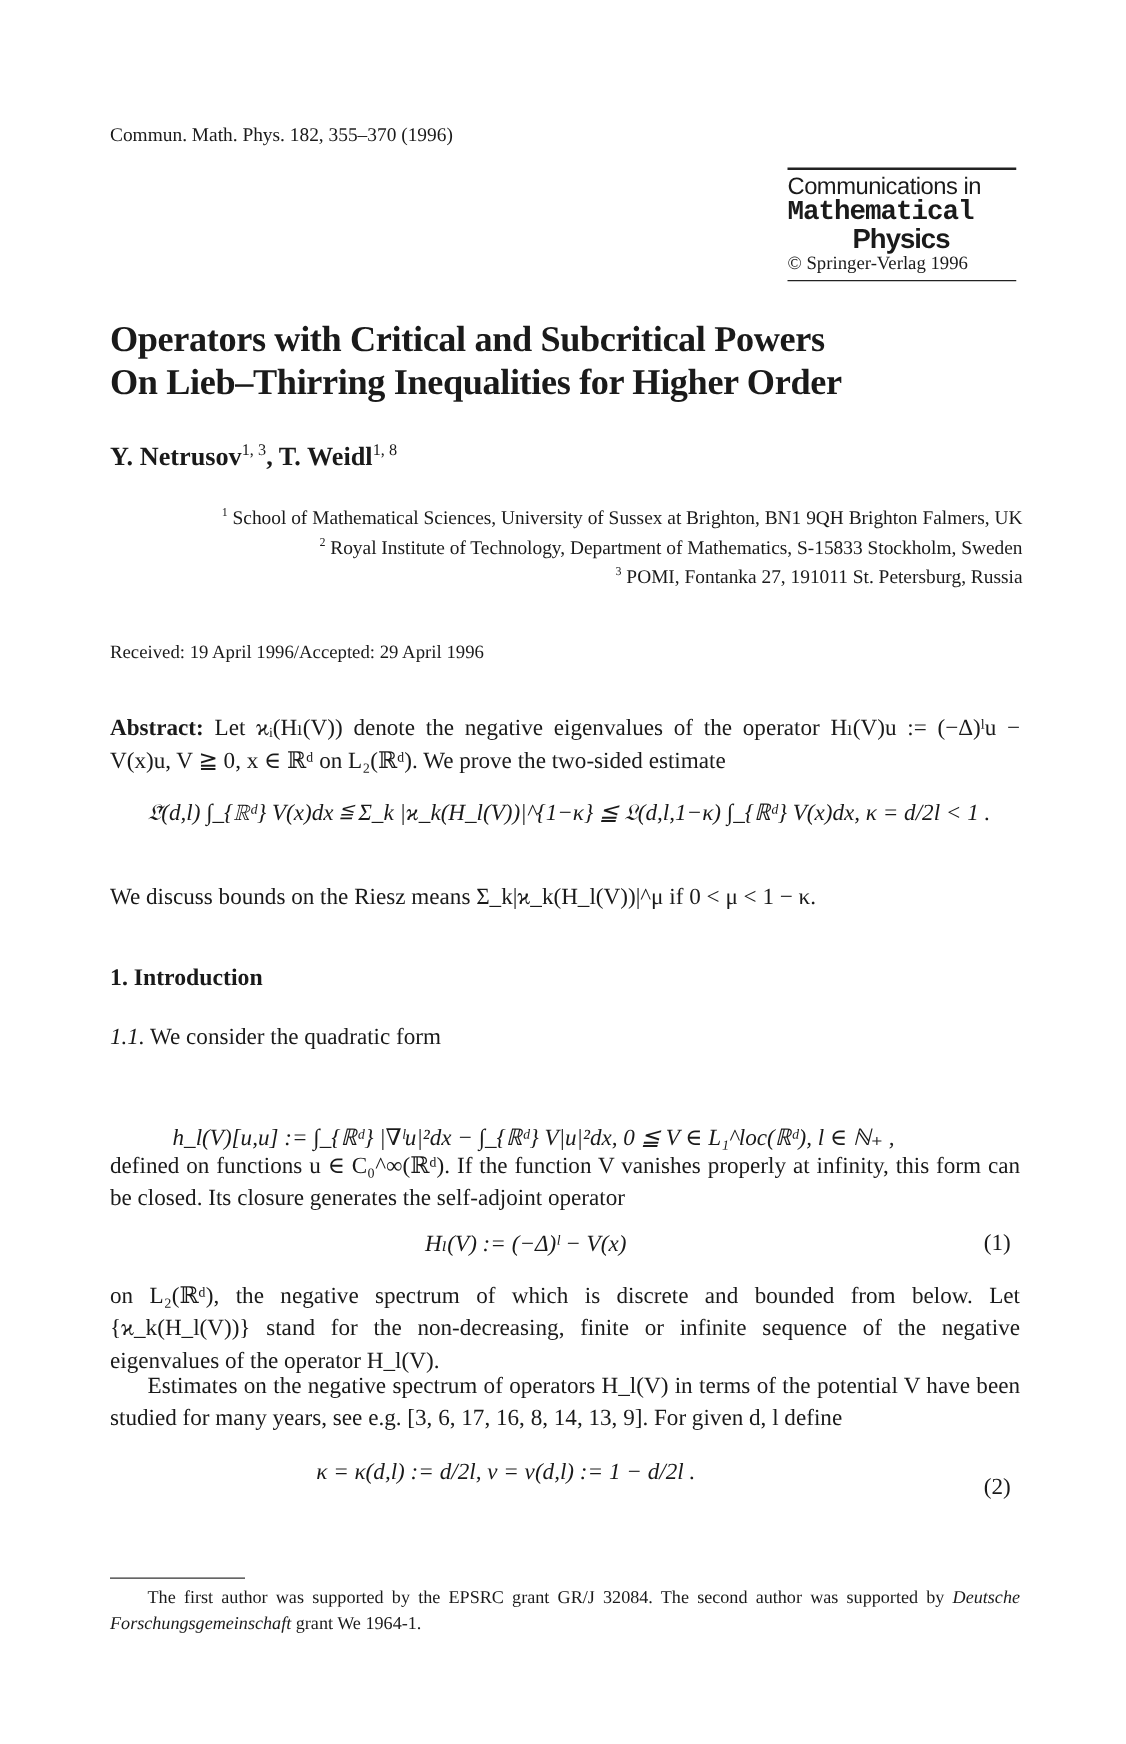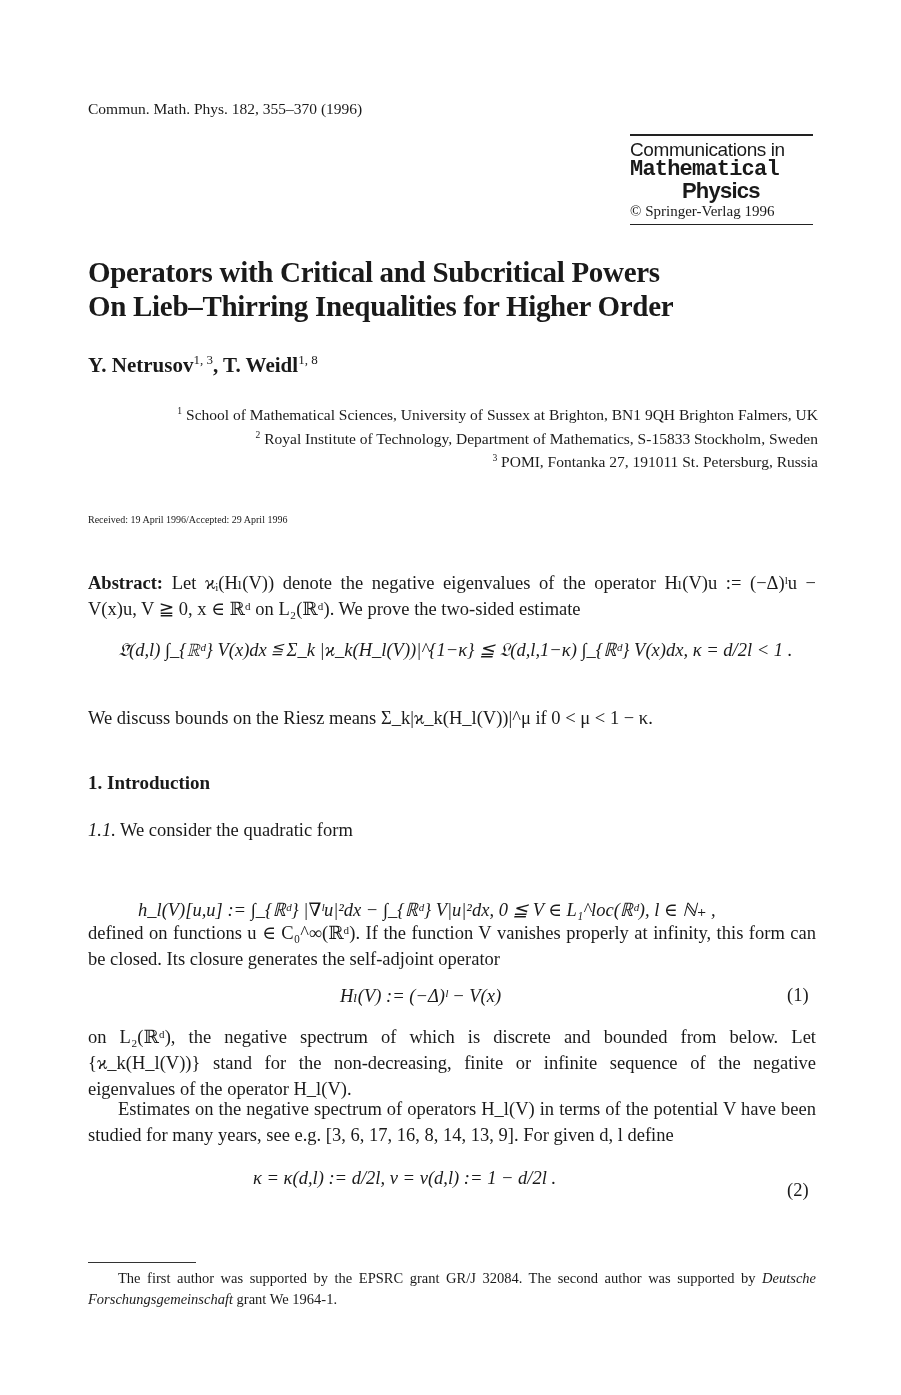--- a/index.html
+++ b/index.html
@@ -12,21 +12,21 @@
   .logo { left: 630px; top: 98px; width: 183px; margin-top: 36px; }
   .logo .rule { height: 1.5px; background: #222; }
   .logo .l1 { font-family: "Liberation Sans", "DejaVu Sans", sans-serif; font-size: 19px; line-height: 19px; margin-top: 4px; letter-spacing: -0.4px; font-weight: 500; }
   .logo .l2 { font-family: Liberation Mono, monospace; font-size: 22px; line-height: 21px; font-weight: bold; letter-spacing: -0.8px; }
   .logo .l3 { font-family: "Liberation Sans", "DejaVu Sans", sans-serif; font-size: 22px; line-height: 22px; font-weight: bold; letter-spacing: -0.8px; padding-left: 52px; }
   .logo .l4 { font-size: 15px; line-height: 18px; margin-bottom: 4px; }
   .title { left: 88px; top: 255px; width: 700px; font-size: 29px; line-height: 34px; font-weight: bold; letter-spacing: -0.3px; }
   .authors { left: 88px; top: 353px; font-size: 21px; font-weight: bold; }
   sup { font-size: 62%; vertical-align: super; line-height: 0; font-weight: normal; }
   .affils { left: 88px; top: 403px; width: 730px; font-size: 15.5px; line-height: 23.5px; text-align: right; }
-  .received { left: 88px; top: 514px; font-size: 10px; }
+  .received { left: 88px; top: 514px; font-size: 15px; }
   .text { font-size: 18.5px; line-height: 26px; text-align: justify; }
   .abstract { left: 88px; top: 570px; width: 728px; }
   .abstract b { font-weight: bold; }
   .math { font-style: italic; }
   .display { font-size: 18.5px; white-space: nowrap; }
   .eq-abstract { left: 118px; top: 636px; }
   .riesz { left: 88px; top: 705px; width: 730px; }
   .section { left: 88px; top: 772px; font-size: 19px; font-weight: bold; }
   .sub11 { left: 88px; top: 817px; width: 730px; }
   .eq-form { left: 138px; top: 896px; }

